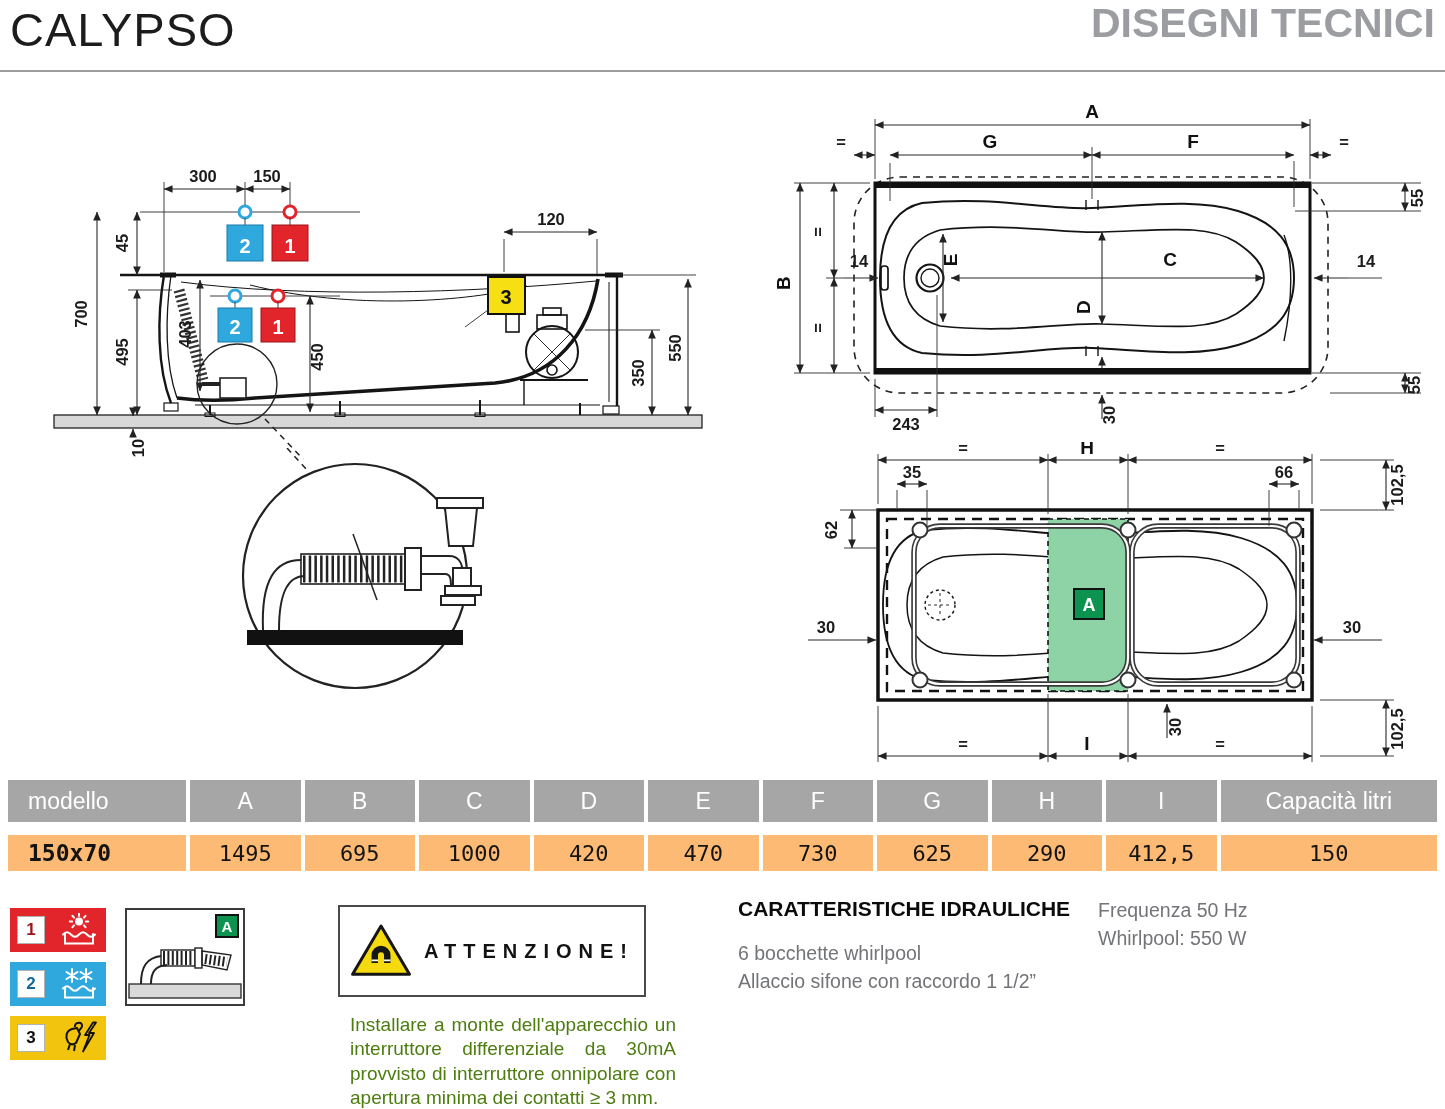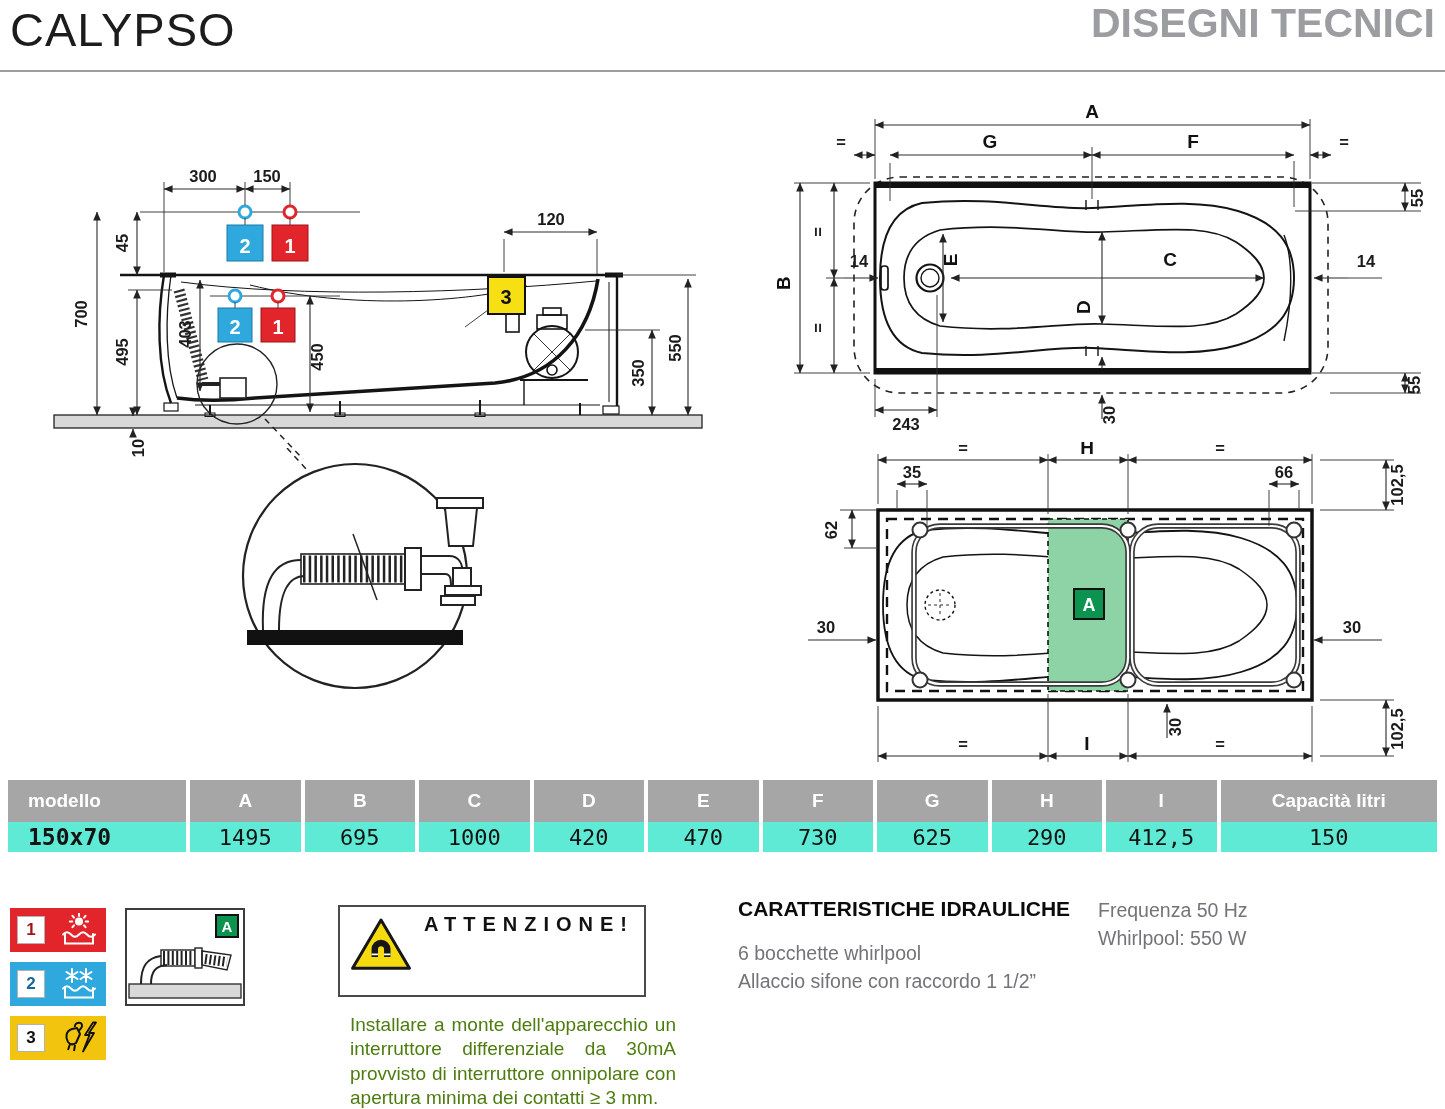--- a/index.html
+++ b/index.html
@@ -16,43 +16,43 @@
   .L{font-size:19px;font-weight:700;fill:#111}
   .mk{font-size:20px;font-weight:700;fill:#fff}
   .mk3{font-size:20px;font-weight:700;fill:#111}
   .dm{stroke:#2a2a2a;stroke-width:1.1;fill:none}
   .ex{stroke:#2a2a2a;stroke-width:0.9;fill:none}
   .out{stroke:#141414;fill:none}
 
   
   .spec-table{left:8px;top:780px;width:1429px}
   .tgrid{display:grid;grid-template-columns:178px repeat(9,110.5px) 1fr;column-gap:4px}
-  .th{background:#a6a6a6;color:#fff;font-weight:700;font-size:19px;height:42px;
+  .th{background:#a6a6a6;color:#fff;font-weight:400;font-size:23px;height:42px;
       display:flex;align-items:center;justify-content:center}
   .th.first{justify-content:flex-start;padding-left:20px}
-  .td{background:#5eead4;height:30px;color:#141414;
+  .td{background:#fdba74;height:36px;margin-top:13px;color:#141414;
       font-family:"DejaVu Sans Mono","Liberation Mono",monospace;font-size:22px;
       display:flex;align-items:center;justify-content:center}
   .td.first{font-weight:700;justify-content:flex-start;padding-left:20px;font-size:23px}
 
   
   .legend{left:10px;top:908px}
   .leg-row{width:96px;height:44px;display:flex;align-items:center;padding:0 7px;box-sizing:border-box;margin-bottom:10px}
   .leg-num{width:26px;height:26px;background:#fff;border:1px solid rgba(0,0,0,.3);
            display:flex;align-items:center;justify-content:center;font-weight:700;font-size:17px}
   .leg-ico{margin-left:auto}
 
   
   .detailA{left:125px;top:908px;width:120px;height:98px;border:2px solid #3c3c3c;box-sizing:border-box;background:#fff}
   .badgeA{position:absolute;right:4px;top:4px;width:24px;height:24px;background:#0d9350;border:2px solid #111;
           box-sizing:border-box;color:#fff;font-weight:700;font-size:15px;display:flex;align-items:center;justify-content:center}
 
   
   .attention{left:338px;top:905px;width:308px;height:92px;border:2px solid #4a4a4a;box-sizing:border-box;
-             display:flex;gap:12px;padding:6px 10px;background:#fff}
+             display:flex;align-items:center;gap:12px;padding:6px 10px;background:#fff}
   .att-title{font-size:20px;font-weight:700;letter-spacing:7px;color:#121212;white-space:nowrap}
   .att-body{font-size:19px;color:#8b8c8e;line-height:1.12;margin-top:2px}
 
   .note{left:350px;top:1013px;width:326px;font-size:19px;color:#4d7c0f;line-height:1.28;text-align:justify}
 
   .specs{width:356px}
   .spec-title{font-size:21px;font-weight:700;color:#0b0b0b;margin-bottom:19px}
   .spec-line{font-size:19.5px;color:#737477;line-height:1.42}
   .hydra{left:738px;top:897px}
   .elec{left:1098px;top:897px;width:346px}

